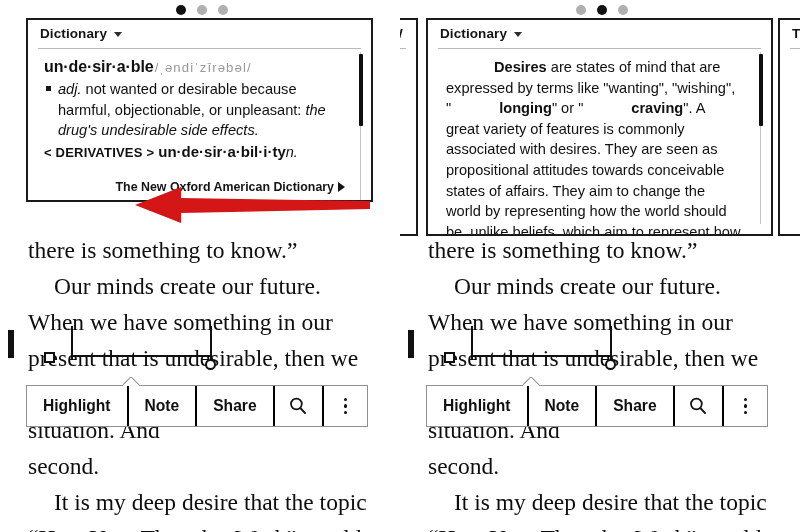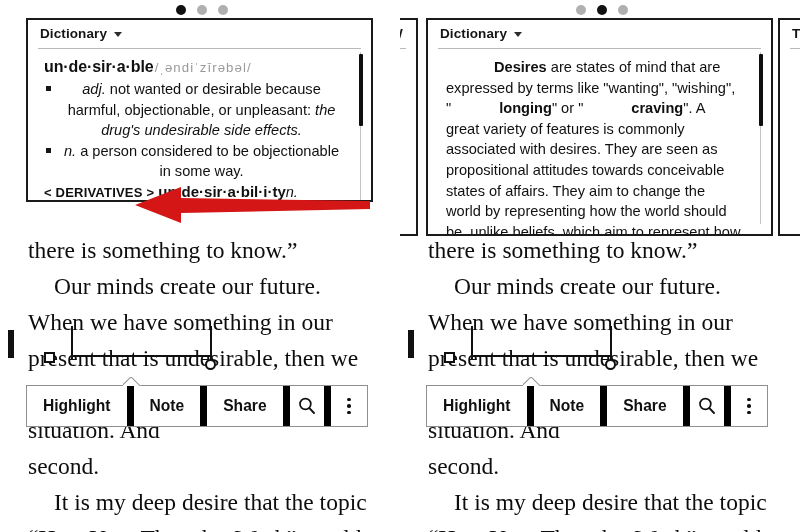--- a/index.html
+++ b/index.html
@@ -48,21 +48,21 @@
   
   .dots{position:absolute;top:5px;display:flex;gap:11px;}
   .dot{width:10px;height:10px;border-radius:50%;background:#b0b0b0;}
   .dot.on{background:#111;}
 
   
   .dic{font-size:14.6px;line-height:20.4px;color:#101010;}
   .headword{font-weight:bold;font-size:16px;letter-spacing:-0.1px;}
   .ipa{color:#9a9a9a;font-size:13.2px;letter-spacing:1.1px;margin-left:1px;}
   ul.senses{list-style:none;margin:1px 0 0 0;padding:0;}
-  ul.senses li{position:relative;padding-left:14px;margin-bottom:0;text-align:center;}
+  ul.senses li{position:relative;padding-left:14px;margin-bottom:0;}
   ul.senses li:before{
     content:"";position:absolute;left:2px;top:7px;width:5px;height:5px;background:#151515;
   }
   .pos{font-style:italic;}
   .ex{font-style:italic;}
   .deriv{margin-top:1px;font-size:14.6px;white-space:nowrap;}
   .deriv-lab{font-variant:small-caps;font-size:13px;letter-spacing:.2px;font-weight:bold;}
   .deriv-word{font-weight:bold;font-size:15px;}
   .deriv-pos{font-style:italic;font-weight:normal;}
 
@@ -100,21 +100,21 @@
   .edge-bar{position:absolute;width:6px;background:#111;}
 
   
   .toolbar{
     position:absolute;height:42px;background:#fff;border:1px solid #8f8f8f;
     box-sizing:border-box;display:flex;align-items:stretch;
   }
   .tb-item{
     display:flex;align-items:center;justify-content:center;
     font-size:15.6px;font-weight:bold;color:#101010;
-    border-right:7px solid #000000;box-sizing:border-box;
+    border-right:2px solid #000000;box-sizing:border-box;
   }
   .tb-item:last-child{border-right:none;}
   .tb-label{padding:0 16px;}
   .tb-icon{width:56px;}
   .tb-dots{width:50px;flex-direction:column;gap:3px;}
   .vdot{width:3.5px;height:3.5px;border-radius:50%;background:#101010;}
   .tb-tail{
     position:absolute;top:-9px;width:18px;height:9px;overflow:hidden;
   }
   .tb-tail:after{
@@ -161,35 +161,34 @@
         <div class="dic">
           <div>
             <span class="headword">un·de·sir·a·ble</span><span class="ipa">/ˌəndiˈzīrəbəl/</span>
           </div>
           <ul class="senses">
             <li>
               <span class="pos">adj.</span>
               <span>not wanted or desirable because harmful, objectionable, or unpleasant:</span>
               <span class="ex">the drug's undesirable side effects.</span>
             </li>
-            <li>
-              <span class="pos">n.</span>
-              <span>a person considered to be objectionable in some way.</span>
-            </li>
           </ul>
           <div class="deriv">
             <span class="deriv-lab">&lt;&nbsp;<span>DERIVATIVES</span>&nbsp;&gt;</span>
             <span class="deriv-word">un·de·sir·a·bil·i·ty</span><span class="deriv-pos">n.</span>
           </div>
         </div>
       </div>
 
       <div class="sb-track" style="right:10px;top:32px;height:172px;"></div>
       <div class="sb-thumb" style="right:8px;top:34px;height:72px;"></div>
 
+      <div class="source">
+        <span>The New Oxford American Dictionary</span><span class="tri"></span>
+      </div>
     </div>
 
     <svg class="arrow" style="left:135px;top:186px;" width="235" height="38" viewBox="0 0 235 38">
       <polygon points="0,19 46,1 46,12 235,15 235,23 46,27 46,37" fill="#d41616"></polygon>
     </svg>
 
     <div class="toolbar" style="left:26px;top:385px;width:342px;">
       <div class="tb-tail" style="left:96px;"></div>
       <div class="tb-item tb-label">Highlight</div>
       <div class="tb-item tb-label">Note</div>

